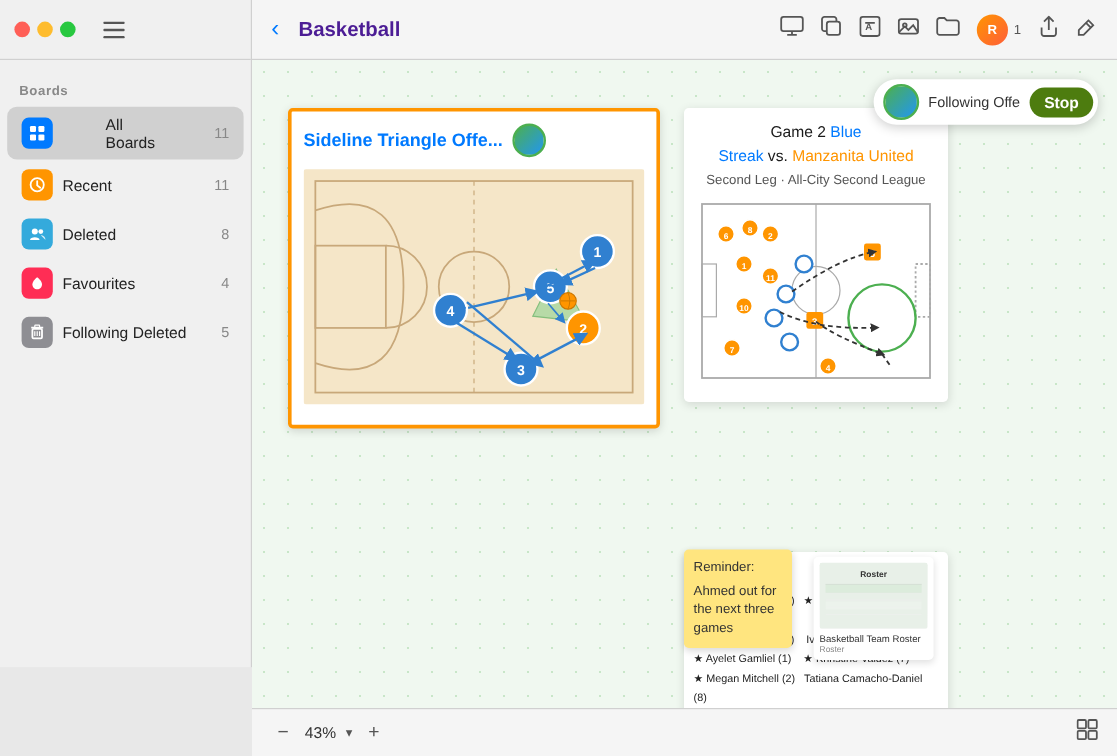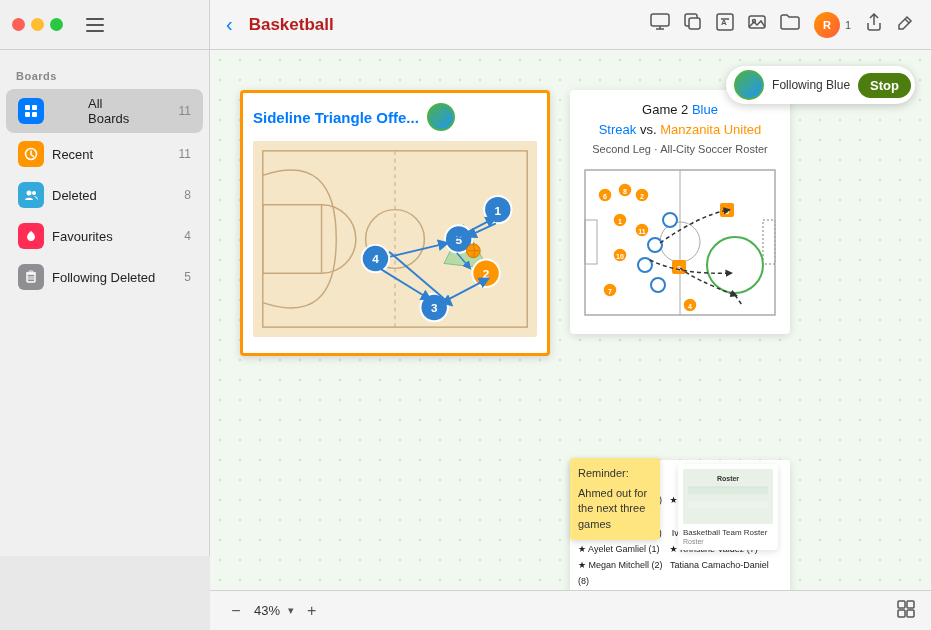--- a/index.html
+++ b/index.html
@@ -82,21 +82,21 @@
     }
     .toolbar-back {
       font-size: 20px;
       color: #007AFF;
       cursor: pointer;
       margin-right: 4px;
     }
     .toolbar-title {
       font-size: 17px;
       font-weight: 600;
-      color: #b91c1c;
+      color: #4c1d95;
       flex: 1;
     }
     .toolbar-icons {
       display: flex;
       align-items: center;
       gap: 14px;
     }
     .toolbar-icon {
       font-size: 17px;
       color: #555;
@@ -496,21 +496,21 @@
             <line x1="8" y1="6" x2="12" y2="10"></line>
           </svg>
         </span>
       </div>
     </div>
 
     <div class="canvas-area">
 
       <div class="following-banner">
         <div class="following-avatar"></div>
-        <span class="following-text">Following Blue</span>
+        <span class="following-text">Following Offe</span>
         <button class="stop-btn">Stop</button>
       </div>
 
       <div class="basketball-card">
         <div class="basketball-title">
           <span>Sideline Triangle Offe...</span>
           <div class="title-avatar"></div>
         </div>
         <svg class="court-svg" viewBox="0 0 290 200">
 
@@ -562,21 +562,21 @@
             <marker id="arrow" markerWidth="6" markerHeight="6" refX="3" refY="3" orient="auto">
               <path d="M0,0 L6,3 L0,6 Z" fill="#3080d0"></path>
             </marker>
           </defs>
         </svg>
       </div>
 
       <div class="soccer-card">
         <div class="game-title">
           <span>Game 2</span>&nbsp;<span class="blue">Blue Streak</span>&nbsp;<span>vs.</span>&nbsp;<span class="orange">Manzanita United</span><br>
-          <span style="font-size:11px;color:#555;">Second Leg · All-City Soccer Roster</span>
+          <span style="font-size:11px;color:#555;">Second Leg · All-City Second League</span>
         </div>
         <svg viewBox="0 0 200 155" width="100%" height="155">
 
           <rect x="5" y="5" width="190" height="145" fill="white" stroke="#aaa" stroke-width="1.5"></rect>
 
           <line x1="100" y1="5" x2="100" y2="150" stroke="#aaa" stroke-width="1"></line>
 
           <circle cx="100" cy="77" r="20" fill="none" stroke="#aaa" stroke-width="1"></circle>
 
           <rect x="5" y="55" width="12" height="44" fill="none" stroke="#aaa" stroke-width="1"></rect>

